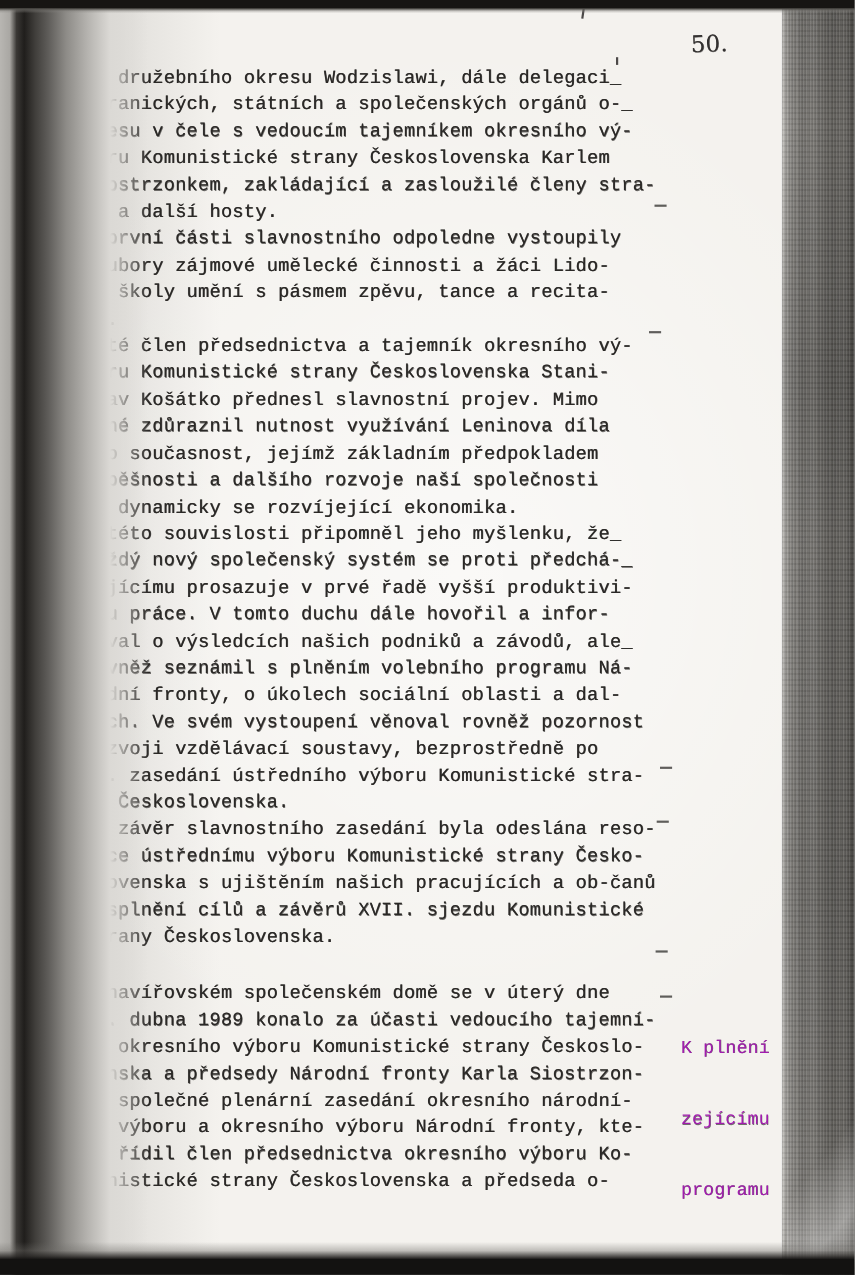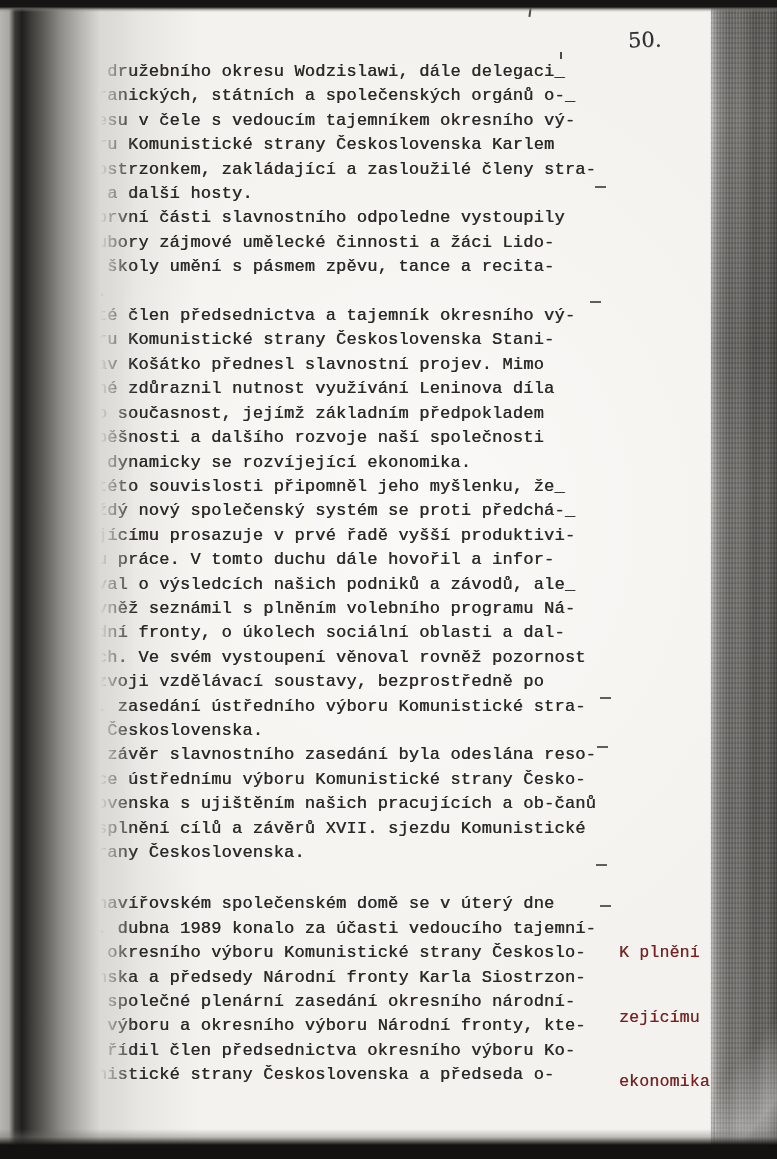--- a/index.html
+++ b/index.html
@@ -60,21 +60,21 @@
     color:#2a2826;
     text-shadow:.4px .4px .6px rgba(25,23,21,.6), -.2px 0 .4px rgba(25,23,21,.35);
     white-space:pre;
   }
   .para{margin:0;}
   .para.gap{margin-top:27px;}
   .line{height:24.42px;}
   .margin-note{
     position:absolute;left:619px;top:899px;
     font-size:16.5px;line-height:21.5px;letter-spacing:.2px;
-    color:#7f1d1d;
+    color:#a21caf;
     text-shadow:.4px .4px .6px rgba(25,23,21,.6);
     white-space:pre;
   }
   .page-number{
     position:absolute;left:628px;top:28px;
     font-family:"DejaVu Serif",serif;
     font-size:21px;color:#333130;transform:rotate(-2deg);
     text-shadow:.3px .3px .5px rgba(30,28,26,.5);
   }
   .stray-mark{
@@ -90,21 +90,21 @@
 <div class="scan">
   <div class="paper-tone"></div>
 
   <div class="page-number">50.</div>
 
   <div class="text-block"><div class="para"><div class="line">ci družebního okresu Wodzislawi, dále delegaci_</div><div class="line">stranických, státních a společenských orgánů o-_</div><div class="line">kresu v čele s vedoucím tajemníkem okresního vý-</div><div class="line">boru Komunistické strany Československa Karlem</div><div class="line">Siostrzonkem, zakládající a zasloužilé členy stra-</div><div class="line">ny a další hosty.</div></div><div class="para"><div class="line">V první části slavnostního odpoledne vystoupily</div><div class="line">soubory zájmové umělecké činnosti a žáci Lido-</div><div class="line">vé školy umění s pásmem zpěvu, tance a recita-</div><div class="line">ce.</div></div><div class="para"><div class="line">Poté člen předsednictva a tajemník okresního vý-</div><div class="line">boru Komunistické strany Československa Stani-</div><div class="line">slav Košátko přednesl slavnostní projev. Mimo</div><div class="line">jiné zdůraznil nutnost využívání Leninova díla</div><div class="line">pro současnost, jejímž základním předpokladem</div><div class="line">úspěšnosti a dalšího rozvoje naší společnosti</div><div class="line">je dynamicky se rozvíjející ekonomika.</div></div><div class="para"><div class="line">V této souvislosti připomněl jeho myšlenku, že_</div><div class="line">každý nový společenský systém se proti předchá-_</div><div class="line">zejícímu prosazuje v prvé řadě vyšší produktivi-</div><div class="line">tou práce. V tomto duchu dále hovořil a infor-</div><div class="line">moval o výsledcích našich podniků a závodů, ale_</div><div class="line">rovněž seznámil s plněním volebního programu Ná-</div><div class="line">rodní fronty, o úkolech sociální oblasti a dal-</div><div class="line">ších. Ve svém vystoupení věnoval rovněž pozornost</div><div class="line">rozvoji vzdělávací soustavy, bezprostředně po</div><div class="line">13. zasedání ústředního výboru Komunistické stra-</div><div class="line">ny Československa.</div></div><div class="para"><div class="line">Na závěr slavnostního zasedání byla odeslána reso-</div><div class="line">luce ústřednímu výboru Komunistické strany Česko-</div><div class="line">slovenska s ujištěním našich pracujících a ob-čanů</div><div class="line">o splnění cílů a závěrů XVII. sjezdu Komunistické</div><div class="line">strany Československa.</div></div><div class="para gap"><div class="line">V havířovském společenském domě se v úterý dne</div><div class="line">25. dubna 1989 konalo za účasti vedoucího tajemní-</div><div class="line">ka okresního výboru Komunistické strany Českoslo-</div><div class="line">venska a předsedy Národní fronty Karla Siostrzon-</div><div class="line">ka společné plenární zasedání okresního národní-</div><div class="line">ho výboru a okresního výboru Národní fronty, kte-</div><div class="line">ré řídil člen předsednictva okresního výboru Ko-</div><div class="line">munistické strany Československa a předseda o-</div></div></div>
 
   <div class="margin-note">
     <div class="line-sm">K plnění</div>
     <div class="line-sm">zejícímu</div>
-    <div class="line-sm">ekonomika</div>
+    <div class="line-sm">programu</div>
   </div>
 
   <div class="stray-tick" style="left:529px;top:8px;transform:rotate(8deg);"></div>
   <div class="stray-tick" style="left:560px;top:52px;height:7px;"></div>
 
   <div class="binding-left"></div>
   <div class="edge-right-hairline"></div>
   <div class="edge-right"></div>
   <div class="corner-light"></div>
   <div class="edge-top"></div>

